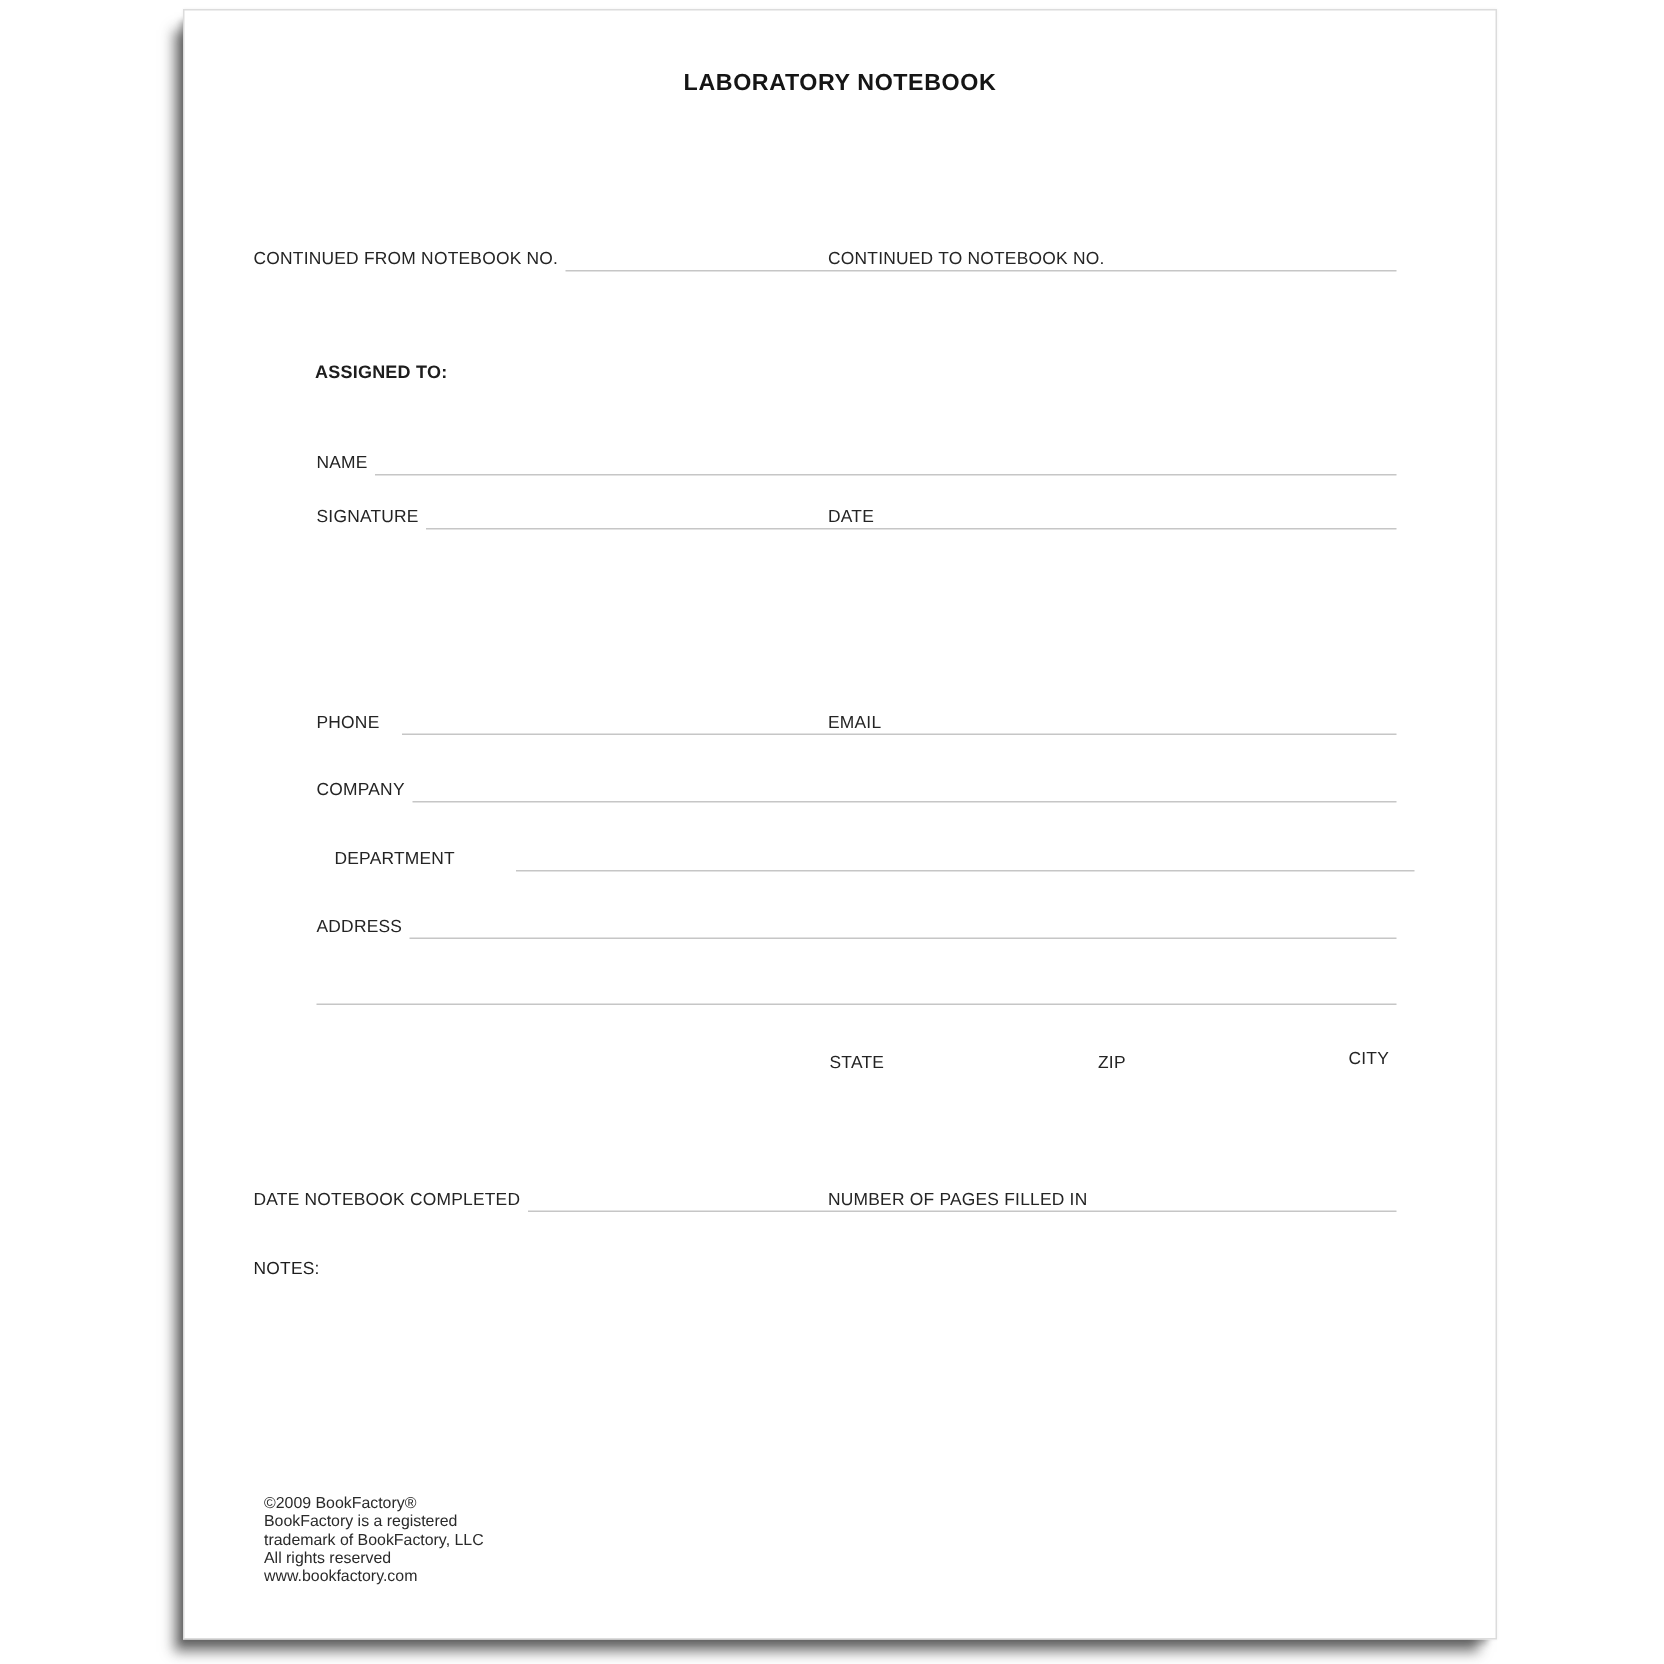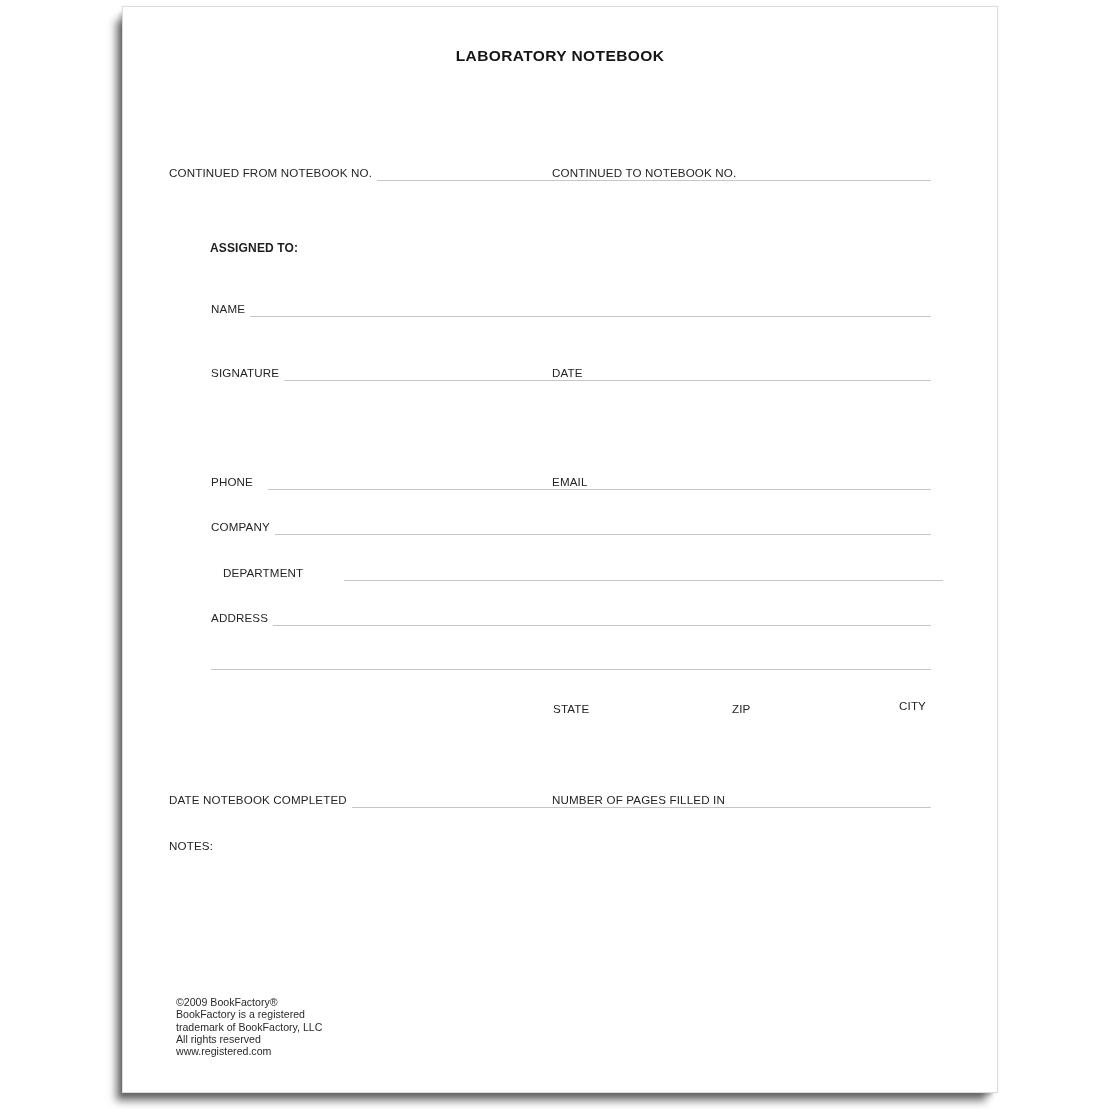--- a/index.html
+++ b/index.html
@@ -87,21 +87,21 @@
     <span class="lbl2" style="left:383px;">CONTINUED TO NOTEBOOK NO.</span>
   </div>
 
   <div class="static-lbl bold" style="left:46px;top:234px;margin-left:41px;">ASSIGNED TO:</div>
 
   <div class="frow" style="left:88px;top:292px;width:720px;">
     <span class="lbl">NAME</span>
     <span class="ln"></span>
   </div>
 
-  <div class="frow" style="left:88px;top:356px;width:720px;">
+  <div class="frow" style="left:88px;top:328px;width:720px;">
     <span class="lbl">SIGNATURE</span>
     <span class="ln"></span>
     <span class="lbl2" style="left:341px;">DATE</span>
   </div>
 
 
   <div class="frow" style="left:88px;top:465px;width:720px;gap:10px;">
     <span class="lbl">PHONE</span>
     <span class="ln"></span>
     <span class="lbl2" style="left:341px;">EMAIL</span>
@@ -139,16 +139,16 @@
     <span class="lbl2" style="left:383px;">NUMBER OF PAGES FILLED IN</span>
   </div>
 
   <div class="static-lbl" style="left:46px;top:832px;font-size:11.6px;">NOTES:</div>
 
   <div class="footer">
     <div>©2009 BookFactory®</div>
     <div>BookFactory is a registered</div>
     <div>trademark of BookFactory, LLC</div>
     <div>All rights reserved</div>
-    <div>www.registered.com</div>
+    <div>www.bookfactory.com</div>
   </div>
 
 </div>
 
 </body></html>

